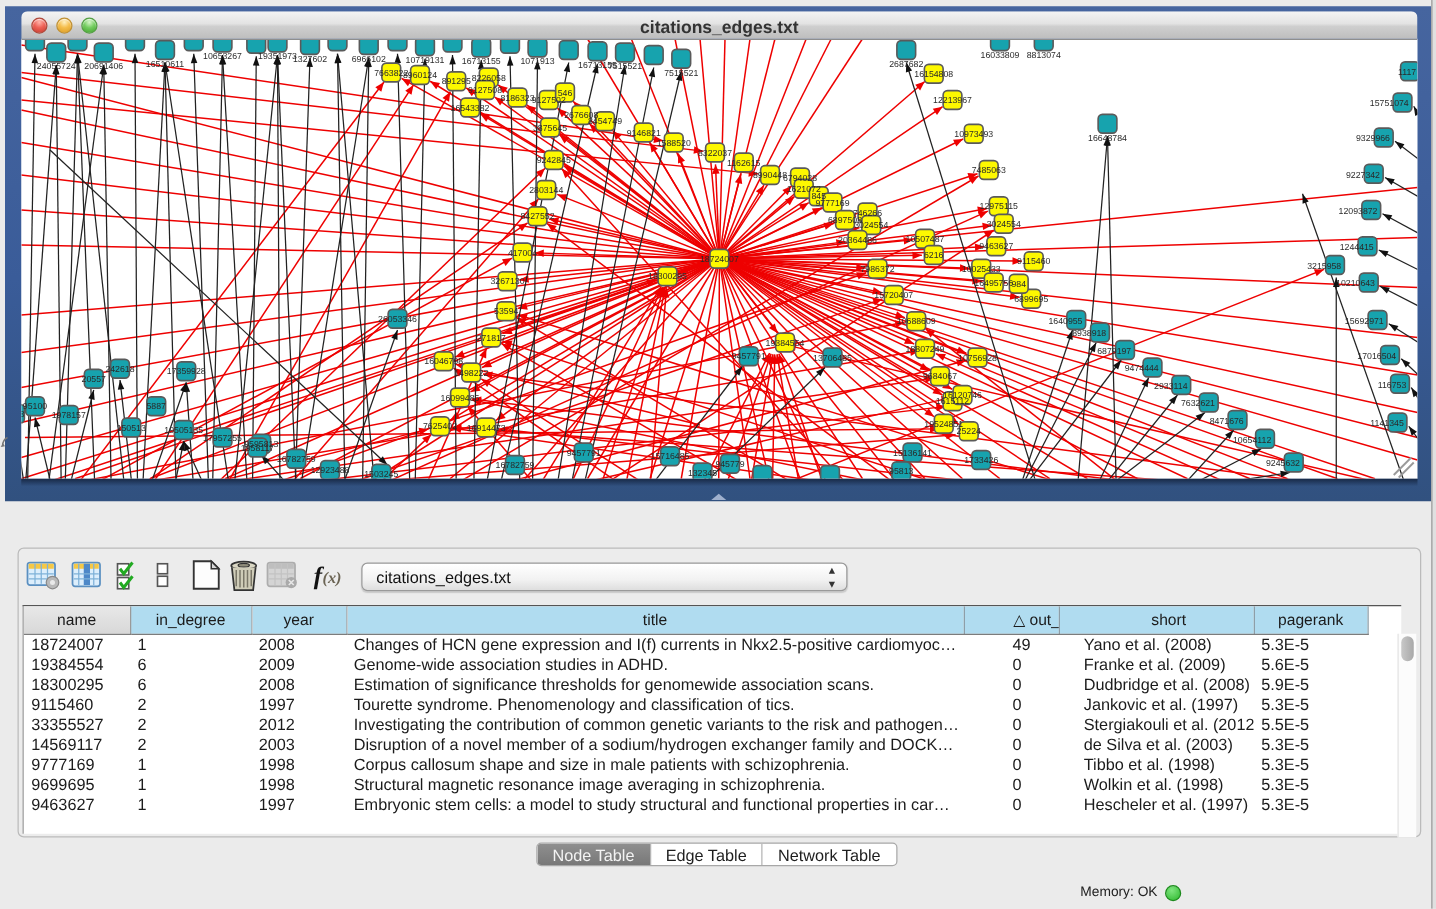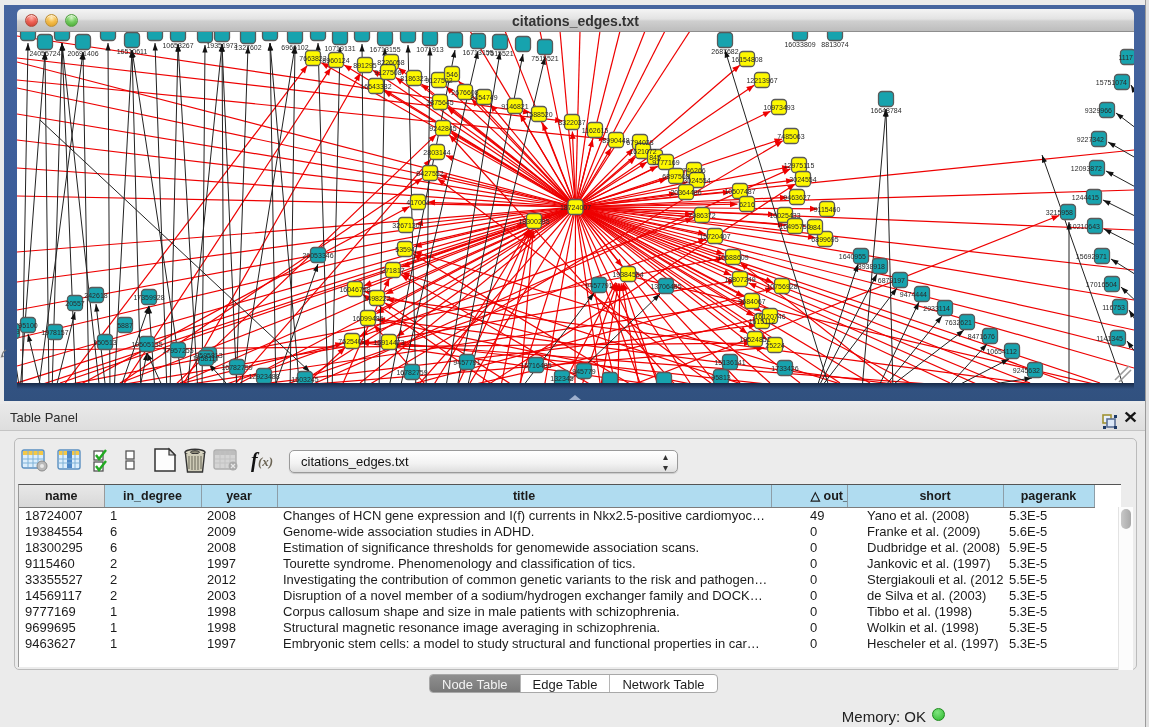--- a/index.html
+++ b/index.html
@@ -37,36 +37,36 @@
 #toolbar { position:absolute; left:3px; top:8px; height:32px; width:1110px; }
 #combo { position:absolute; left:271px; top:3px; width:389px; height:23px;
   border:1px solid #9a9a9a; border-radius:5px;
   background:linear-gradient(180deg,#ffffff 0%,#f2f2f2 60%,#dedede 100%);
   font-size:13px; color:#111; line-height:21px; padding-left:11px;
   box-shadow:0 1px 1px rgba(0,0,0,0.15); }
 #combo .arr { position:absolute; right:9px; top:0px; font-size:10px; color:#333; line-height:11px; }
 #tbl { position:absolute; left:3px; top:45px; width:1103px; height:183px;
   background:#fff; border-top:1px solid #555; border-left:1px solid #999; overflow:hidden; }
 table { border-collapse:collapse; table-layout:fixed; width:1075px; font-size:13px; color:#1b1b1b; }
-th { height:22px; font-weight:bold; font-size:12.5px; text-align:center;
+th { height:22px; font-weight:normal; font-size:12.5px; text-align:center;
   background:#b0dcf0; border-right:1px solid #8d9ea8; border-bottom:1px solid #7c7c7c; overflow:hidden; white-space:nowrap; }
 th.c0 { background:linear-gradient(180deg,#e8e8e8,#d8d8d8); border-right:1px solid #9a9a9a; }
 td { height:16px; padding:0 0 0 6px; white-space:nowrap; overflow:hidden; }
 .c0 { width:85px; } .c1 { width:97px; } .c2 { width:76px; } .c3 { width:494px;margin-left:43px; }
 .c4 { width:76px;padding-left:39px; } .c5 { width:156px;padding-left:20px; } .c6 { width:91px;margin-left:28px; }
 #vsb { position:absolute; right:3px; top:68px; width:15px; height:163px; background:#fcfcfc; border-left:1px solid #e3e3e3; }
 #vthumb { position:absolute; left:2px; top:2px; width:10px; height:20px; background:linear-gradient(90deg,#c8c8c8,#a8a8a8); border-radius:5px; }
 
 #tabs { position:absolute; left:429px; top:674px; height:19px; display:flex;
   border:1px solid #a8a8a8; border-radius:4px; overflow:hidden; background:#fff;
   font-size:13px; }
 #tabs div { padding:1px 12px 0 12px; line-height:17px; color:#1d1d1d; }
 #tabs .sel { background:linear-gradient(180deg,#8f8f8f,#787878); color:#f3f3f3; }
 #tabs .sep { padding:0; width:1px; background:#b5b5b5; }
-#mem { position:absolute; right:37px; top:708px; font-size:15px; color:#222; }
+#mem { position:absolute; right:37px; top:708px; font-size:11px; color:#222; }
 #memdot { position:absolute; right:18px; top:708px; width:13px; height:13px; border-radius:50%;
   background:radial-gradient(circle at 40% 30%,#7fe57f,#2db82d); border:1px solid #1d8a1d; }
 #redge { position:absolute; left:1145px; top:0; width:4px; height:727px; background:#e0e0e0; border-left:1px solid #9a9a9a; }
 </style></head>
 <body>
 <div id="stage">
   <div id="blue"></div>
   <div id="canvas">
       <svg width="1117" height="352" viewBox="0 0 1117 352" style="position:absolute;left:0;top:0">
 <g stroke="#ee0000" stroke-width="1.2" fill="none">
@@ -803,31 +803,20 @@
 </svg>
     </div>
   <div id="blueshadow"></div>
   <div id="titlebar">
     <div id="titletext">citations_edges.txt</div>
     <div class="tl" id="tl-r"></div>
       <div class="tl" id="tl-y"></div>
       <div class="tl" id="tl-g"></div>
   </div>
   <div id="nub"></div>
-  <div id="tphead">
-      <span>Table Panel</span>
-    <svg style="position:absolute;left:1102px;top:10px" width="16" height="16" viewBox="0 0 16 16">
-      <rect x="1" y="1" width="8" height="8" fill="#e8f0fa" stroke="#a09334" stroke-width="1.6"></rect>
-      <rect x="5" y="5" width="8" height="8" fill="#dce8f8" stroke="#5a6f94" stroke-width="1.6"></rect>
-      <rect x="12" y="1" width="3" height="3" fill="#1d3a66"></rect>
-      <rect x="1" y="12" width="3" height="3" fill="#1d3a66"></rect>
-      <rect x="12" y="12" width="3" height="3" fill="#1d3a66"></rect>
-    </svg>
-    <div id="closex">✕</div>
-  </div>
   <div id="panel">
     <div id="toolbar">
       <svg width="1100" height="30" viewBox="0 0 1100 30">
 
         <g transform="translate(4,3)">
           <rect x="0" y="0" width="22" height="18" rx="2" fill="#dceefc" stroke="#5a8fc0" stroke-width="1.4"></rect>
           <rect x="1" y="1" width="20" height="4" fill="#f5c846"></rect>
           <path d="M1 9h20M1 13h20M6 1v16M11 1v16M16 1v16" stroke="#7fb2d8" stroke-width="1"></path>
           <circle cx="20" cy="16" r="5" fill="#b9b9b9" stroke="#8a8a8a"></circle>
           <circle cx="20" cy="16" r="2" fill="#e9e9e9"></circle>

